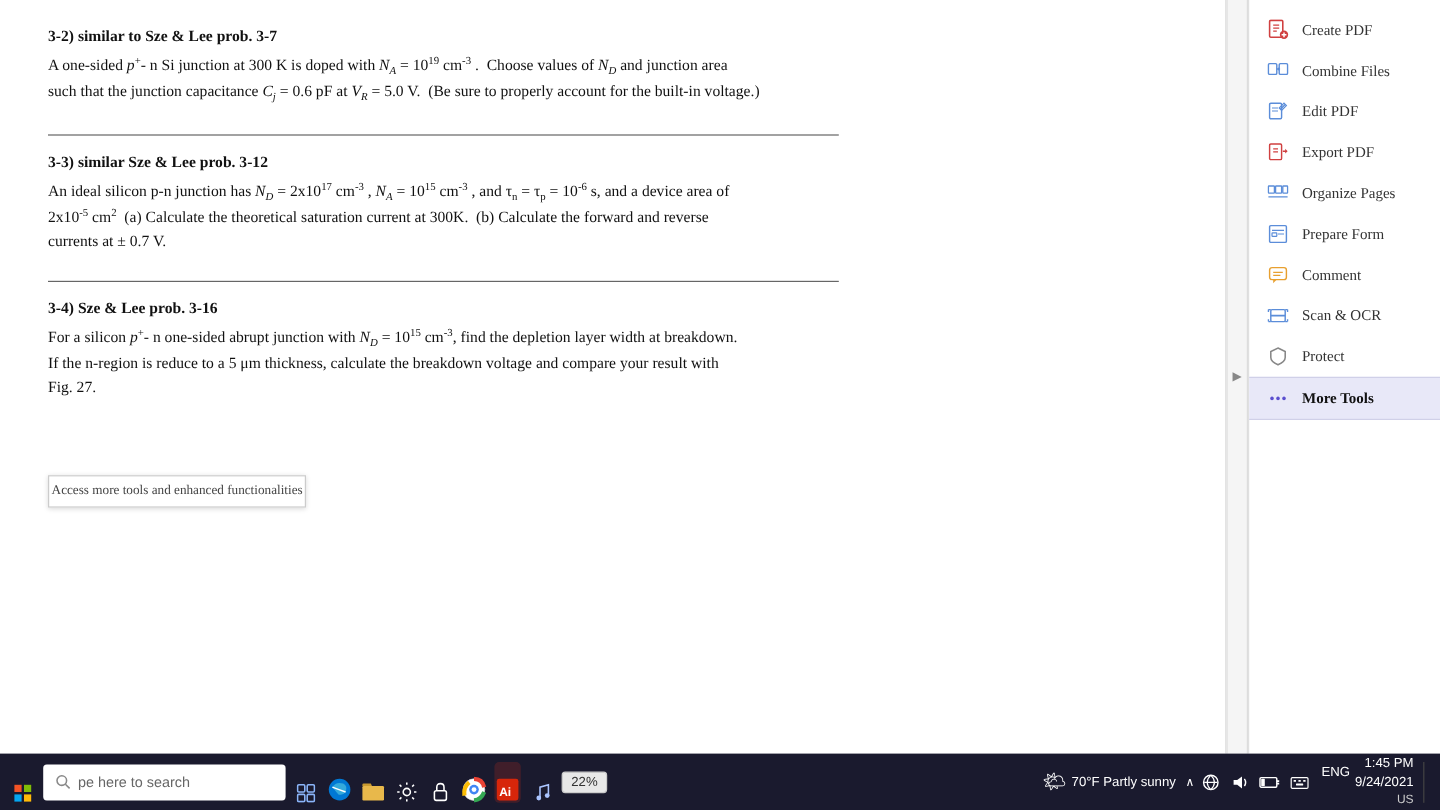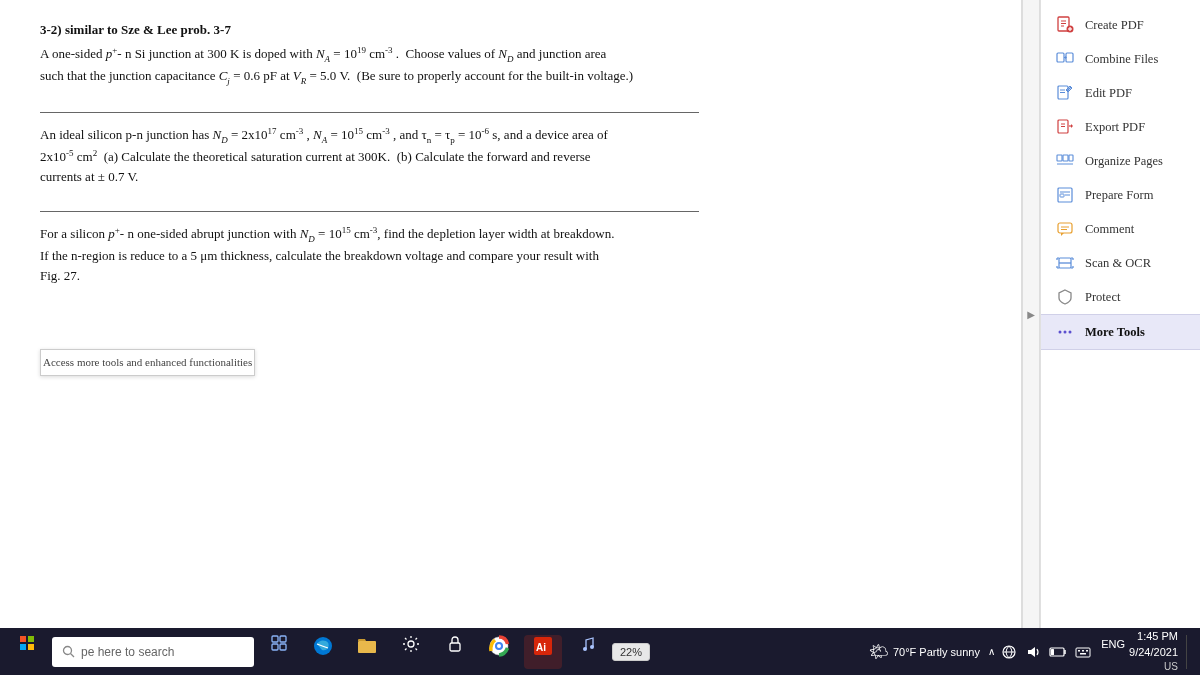--- a/index.html
+++ b/index.html
@@ -118,24 +118,24 @@
       padding: 4px 10px;
       font-size: 12px;
       color: #555;
       width: 202px;
       height: 30px;
       display: flex;
       align-items: center;
     }
 
     .taskbar-icon {
-      width: 38px;
+      width: 22px;
       height: 34px;
       display: flex;
-      align-items: flex-start;
+      align-items: flex-end;
       justify-content: center;
       border-radius: 4px;
       font-size: 16px;
       cursor: pointer;
     }
 
     .taskbar-right {
       margin-left: auto;
       display: flex;
       align-items: center;
@@ -201,31 +201,33 @@
           <div>
             A one-sided <span class="doc-italic">p</span><sup>+</sup>- n Si junction at 300 K is doped with <span class="doc-italic">N<sub>A</sub></span> = 10<sup>19</sup> cm<sup>-3</sup> . &nbsp;Choose values of <span class="doc-italic">N<sub>D</sub></span> and junction area<br>
             such that the junction capacitance <span class="doc-italic">C<sub>j</sub></span> = 0.6 pF at <span class="doc-italic">V<sub>R</sub></span> = 5.0 V. &nbsp;(Be sure to properly account for the built-in voltage.)
           </div>
         </div>
 
         <hr class="doc-separator">
 
         
         <div class="doc-section">
+          <div class="doc-section-title">3-3) similar Sze &amp; Lee prob. 3-12</div>
           <div>
             An ideal silicon p-n junction has <span class="doc-italic">N<sub>D</sub></span> = 2x10<sup>17</sup> cm<sup>-3</sup> , <span class="doc-italic">N<sub>A</sub></span> = 10<sup>15</sup> cm<sup>-3</sup> , and τ<sub>n</sub> = τ<sub>p</sub> = 10<sup>-6</sup> s, and a device area of<br>
             2x10<sup>-5</sup> cm<sup>2</sup> &nbsp;(a) Calculate the theoretical saturation current at 300K. &nbsp;(b) Calculate the forward and reverse<br>
             currents at ± 0.7 V.
           </div>
         </div>
 
         <hr class="doc-separator">
 
         
         <div class="doc-section">
+          <div class="doc-section-title">3-4) Sze &amp; Lee prob. 3-16</div>
           <div>
             For a silicon <span class="doc-italic">p</span><sup>+</sup>- n one-sided abrupt junction with <span class="doc-italic">N<sub>D</sub></span> = 10<sup>15</sup> cm<sup>-3</sup>, find the depletion layer width at breakdown.<br>
             If the n-region is reduce to a 5 μm thickness, calculate the breakdown voltage and compare your result with<br>
             Fig. 27.
           </div>
         </div>
 
         
         <div class="tooltip-bar" style="position:relative;left:auto;bottom:auto;transform:none;margin-top:40px;display:inline-block;">
           <span>Access more tools and enhanced functionalities</span>

